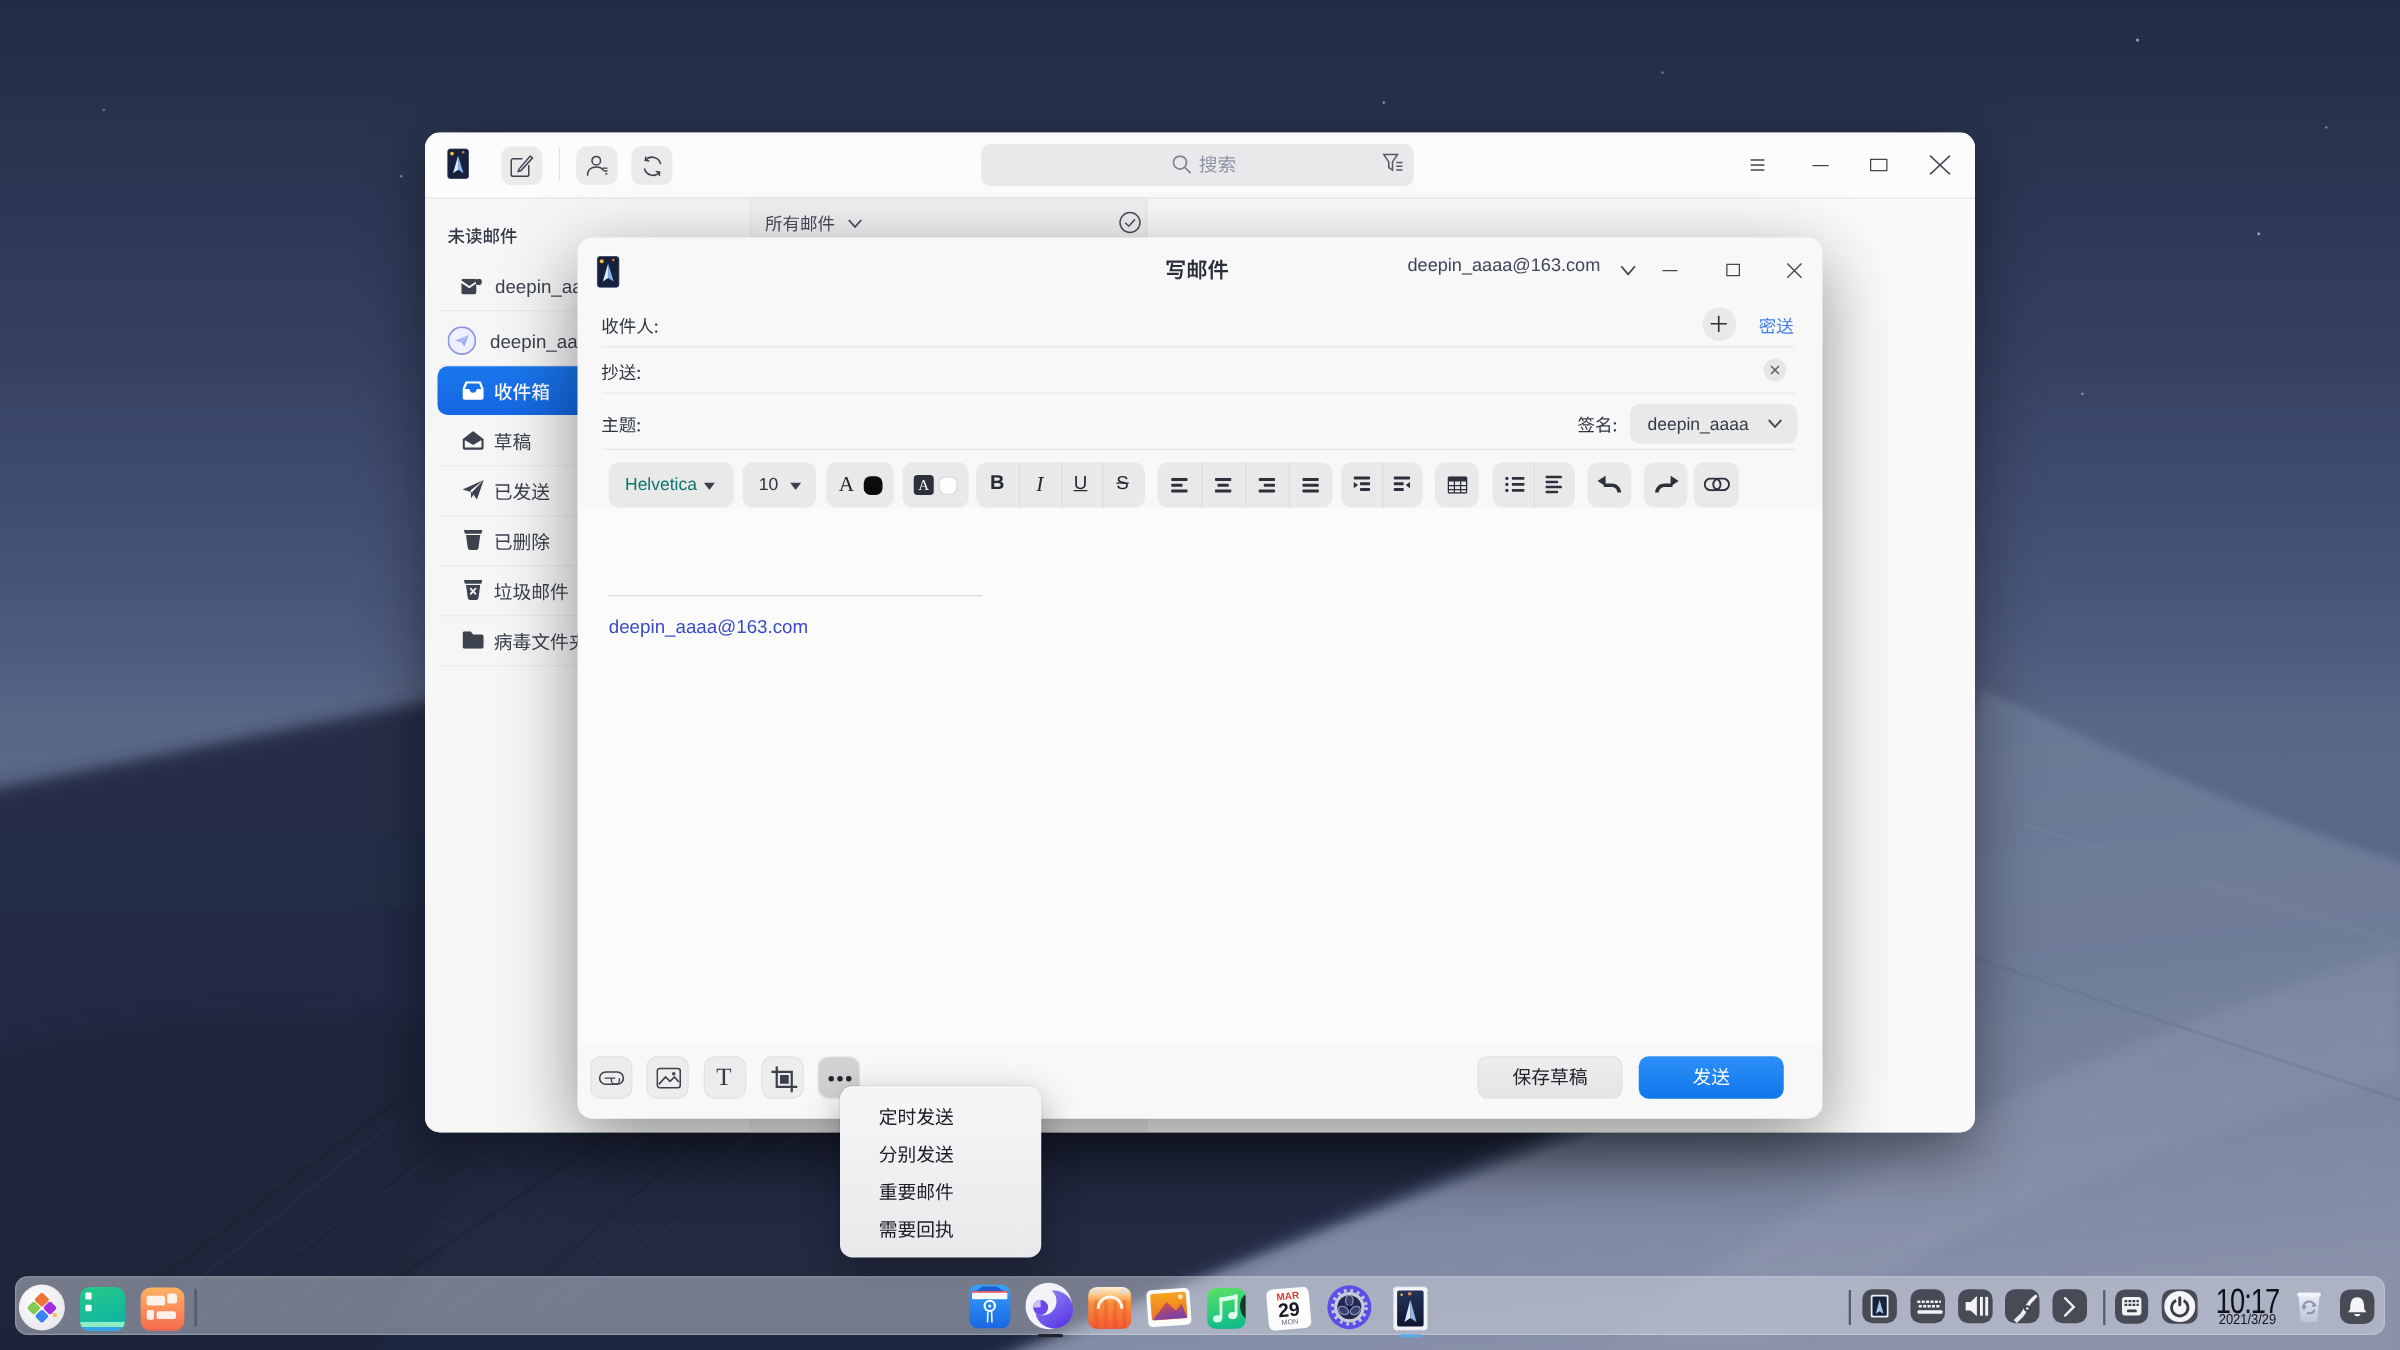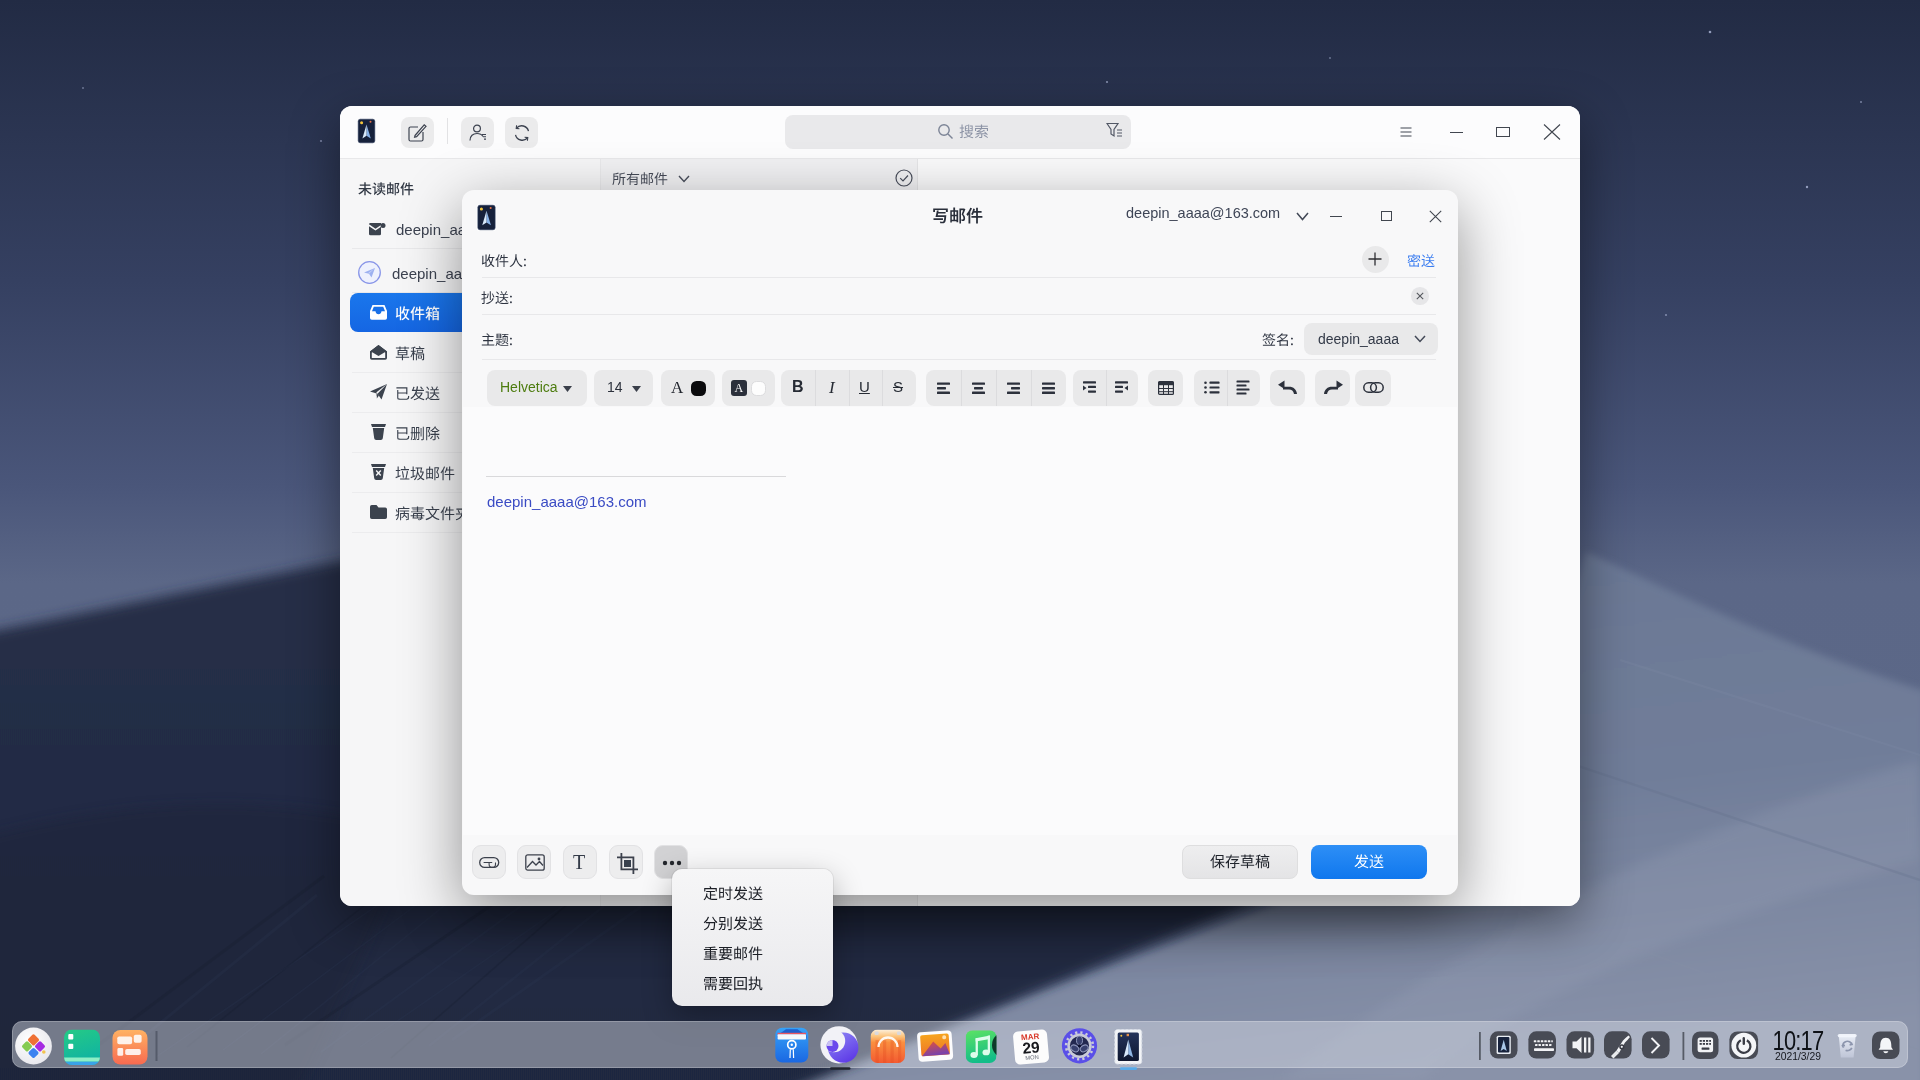--- a/index.html
+++ b/index.html
@@ -242,27 +242,27 @@
     <svg style="position:absolute;left:800px;top:141px;" width="33" height="19" viewBox="0 0 33 19">
       <path transform="translate(0,14)" fill="#2f3542" d="M4.1 -5.6H9.8V-4.7H4.1ZM2.3 -10.5H6.7V-9.7H2.3ZM7.7 -10.5H13.1V-9.7H7.7ZM2.6 -11.8 3.6 -11.6Q3.3 -10.8 3.0 -10.1Q2.6 -9.4 2.2 -8.7Q1.8 -8.1 1.4 -7.6Q1.3 -7.7 1.1 -7.8Q1.0 -7.9 0.8 -8.0Q0.6 -8.1 0.5 -8.2Q1.2 -8.8 1.7 -9.8Q2.3 -10.8 2.6 -11.8ZM8.0 -11.8 9.0 -11.6Q8.7 -10.7 8.2 -9.9Q7.7 -9.1 7.1 -8.6Q7.1 -8.7 6.9 -8.8Q6.7 -8.9 6.6 -9.0Q6.4 -9.1 6.3 -9.2Q6.8 -9.7 7.3 -10.4Q7.8 -11.1 8.0 -11.8ZM3.3 -9.8 4.2 -10.1Q4.5 -9.6 4.7 -9.1Q5.0 -8.5 5.1 -8.1L4.2 -7.8Q4.1 -8.2 3.8 -8.8Q3.6 -9.4 3.3 -9.8ZM9.2 -9.9 10.1 -10.1Q10.5 -9.6 10.9 -9.1Q11.2 -8.5 11.4 -8.1L10.4 -7.8Q10.3 -8.2 9.9 -8.8Q9.5 -9.4 9.2 -9.9ZM7.5 -8.3Q8.0 -7.9 8.6 -7.4Q9.3 -7.0 10.2 -6.6Q11.0 -6.2 11.8 -5.9Q12.7 -5.5 13.5 -5.3Q13.3 -5.2 13.1 -4.9Q12.9 -4.7 12.8 -4.5Q12.0 -4.7 11.2 -5.1Q10.3 -5.4 9.5 -5.9Q8.7 -6.4 8.0 -6.9Q7.2 -7.4 6.7 -8.0ZM7.0 -9.0 7.9 -8.5Q7.1 -7.6 6.0 -6.8Q4.9 -6.0 3.6 -5.4Q2.4 -4.8 1.1 -4.3Q1.0 -4.5 0.8 -4.8Q0.7 -5.0 0.5 -5.2Q1.7 -5.5 3.0 -6.1Q4.2 -6.7 5.3 -7.4Q6.3 -8.1 7.0 -9.0ZM0.9 -0.2H13.1V0.8H0.9ZM10.6 -4.2 11.6 -3.9Q11.2 -3.1 10.8 -2.3Q10.4 -1.5 9.9 -0.7Q9.5 0.0 9.1 0.6Q9.0 0.5 8.8 0.4Q8.7 0.3 8.5 0.2Q8.3 0.1 8.2 0.1Q8.6 -0.5 9.1 -1.2Q9.5 -1.9 9.9 -2.7Q10.3 -3.4 10.6 -4.2ZM5.9 -3.9 6.8 -4.2Q7.0 -3.8 7.3 -3.3Q7.5 -2.8 7.8 -2.3Q8.0 -1.8 8.1 -1.4L7.2 -1.1Q7.1 -1.4 6.9 -1.9Q6.7 -2.4 6.4 -2.9Q6.2 -3.5 5.9 -3.9ZM2.5 -3.5 3.3 -3.9Q3.6 -3.5 3.9 -3.0Q4.2 -2.5 4.5 -2.1Q4.7 -1.6 4.9 -1.2L4.0 -0.8Q3.9 -1.2 3.6 -1.6Q3.4 -2.1 3.1 -2.6Q2.8 -3.1 2.5 -3.5Z M18.2 -0.6H25.2V0.4H18.2ZM18.8 -10.4H25.1V-9.4H18.8ZM19.7 -11.8 20.9 -11.6Q20.1 -10.3 18.8 -9.1Q17.5 -7.9 15.7 -7.0Q15.6 -7.1 15.5 -7.3Q15.4 -7.4 15.2 -7.6Q15.1 -7.7 15.0 -7.8Q16.1 -8.4 17.0 -9.0Q17.9 -9.7 18.6 -10.4Q19.3 -11.1 19.7 -11.8ZM24.7 -10.4H24.9L25.1 -10.4L25.8 -10.0Q25.1 -8.6 23.9 -7.4Q22.8 -6.2 21.3 -5.4Q19.9 -4.5 18.3 -3.8Q16.8 -3.2 15.2 -2.9Q15.2 -3.0 15.1 -3.2Q15.0 -3.4 14.9 -3.5Q14.8 -3.7 14.7 -3.8Q15.8 -4.1 17.1 -4.5Q18.3 -4.9 19.4 -5.5Q20.6 -6.0 21.6 -6.8Q22.6 -7.5 23.4 -8.3Q24.2 -9.2 24.7 -10.2ZM17.7 -7.4 18.5 -8.0Q19.0 -7.7 19.5 -7.3Q20.0 -6.9 20.5 -6.5Q20.9 -6.1 21.2 -5.8L20.4 -5.1Q20.1 -5.5 19.6 -5.9Q19.2 -6.3 18.7 -6.7Q18.2 -7.1 17.7 -7.4ZM24.8 -4.8H25.9V1.1H24.8ZM18.6 -4.8H25.1V-3.8H18.6V1.1H17.5V-3.9L18.4 -4.8Z M29.9 -5.5Q29.6 -5.5 29.3 -5.7Q29.0 -6.0 29.0 -6.4Q29.0 -6.9 29.3 -7.1Q29.6 -7.4 29.9 -7.4Q30.3 -7.4 30.6 -7.1Q30.9 -6.9 30.9 -6.4Q30.9 -6.0 30.6 -5.7Q30.3 -5.5 29.9 -5.5ZM29.9 0.2Q29.6 0.2 29.3 -0.1Q29.0 -0.4 29.0 -0.8Q29.0 -1.2 29.3 -1.5Q29.6 -1.8 29.9 -1.8Q30.3 -1.8 30.6 -1.5Q30.9 -1.2 30.9 -0.8Q30.9 -0.4 30.6 -0.1Q30.3 0.2 29.9 0.2Z"></path>
     </svg>
     <div class="abs" style="left:842px;top:133px;width:134px;height:32px;border-radius:8px;background:#e9e9ea"></div>
     <div class="abs" style="left:856px;top:141px;font-size:14px;color:#333a48">deepin_aaaa</div>
     <svg class="abs" style="left:952px;top:145px" width="12" height="8" viewBox="0 0 12 8" fill="none" stroke="#434957" stroke-width="1.5">
 <path d="M 1,1 L 6,6.5 L 11,1"></path>
     </svg>
     <div class="abs" style="left:20px;top:168.5px;width:954px;height:1px;background:#e8e8ea"></div>
     <div class="abs" style="left:25px;top:180px;width:100px;height:36px;border-radius:8px;background:#e9e9ea">
-      <div class="abs" style="left:13px;top:9px;font-size:14px;color:#4d7c0f">Helvetica</div>
+      <div class="abs" style="left:13px;top:9px;font-size:14px;color:#0f766e">Helvetica</div>
       <svg class="abs" style="left:76px;top:15.5px" width="9" height="6" viewBox="0 0 9 6">
         <path d="M0,0 L9,0 L4.5,6 Z" fill="#3a3f4a"></path>
       </svg>
     </div>
     <div class="abs" style="left:132px;top:180px;width:59px;height:36px;border-radius:8px;background:#e9e9ea">
-      <div class="abs" style="left:13px;top:9px;font-size:14px;color:#2c313c">14</div>
+      <div class="abs" style="left:13px;top:9px;font-size:14px;color:#2c313c">10</div>
       <svg class="abs" style="left:38px;top:15.5px" width="9" height="6" viewBox="0 0 9 6">
         <path d="M0,0 L9,0 L4.5,6 Z" fill="#3a3f4a"></path>
       </svg>
     </div>
     <div class="abs" style="left:199px;top:180px;width:54px;height:36px;border-radius:8px;background:#e9e9ea">
       <div class="abs" style="left:10px;top:8px;font-family:'Liberation Serif',serif;font-size:17px;color:#22262e">A</div>
       <div class="abs" style="left:29.5px;top:11px;width:15px;height:15px;border-radius:5.5px;background:#0b0b0d"></div>
     </div>
     <div class="abs" style="left:260px;top:180px;width:53px;height:36px;border-radius:8px;background:#e9e9ea">
       <div class="abs" style="left:9px;top:10px;width:16px;height:16px;border-radius:3px;background:#2b303b"></div>

